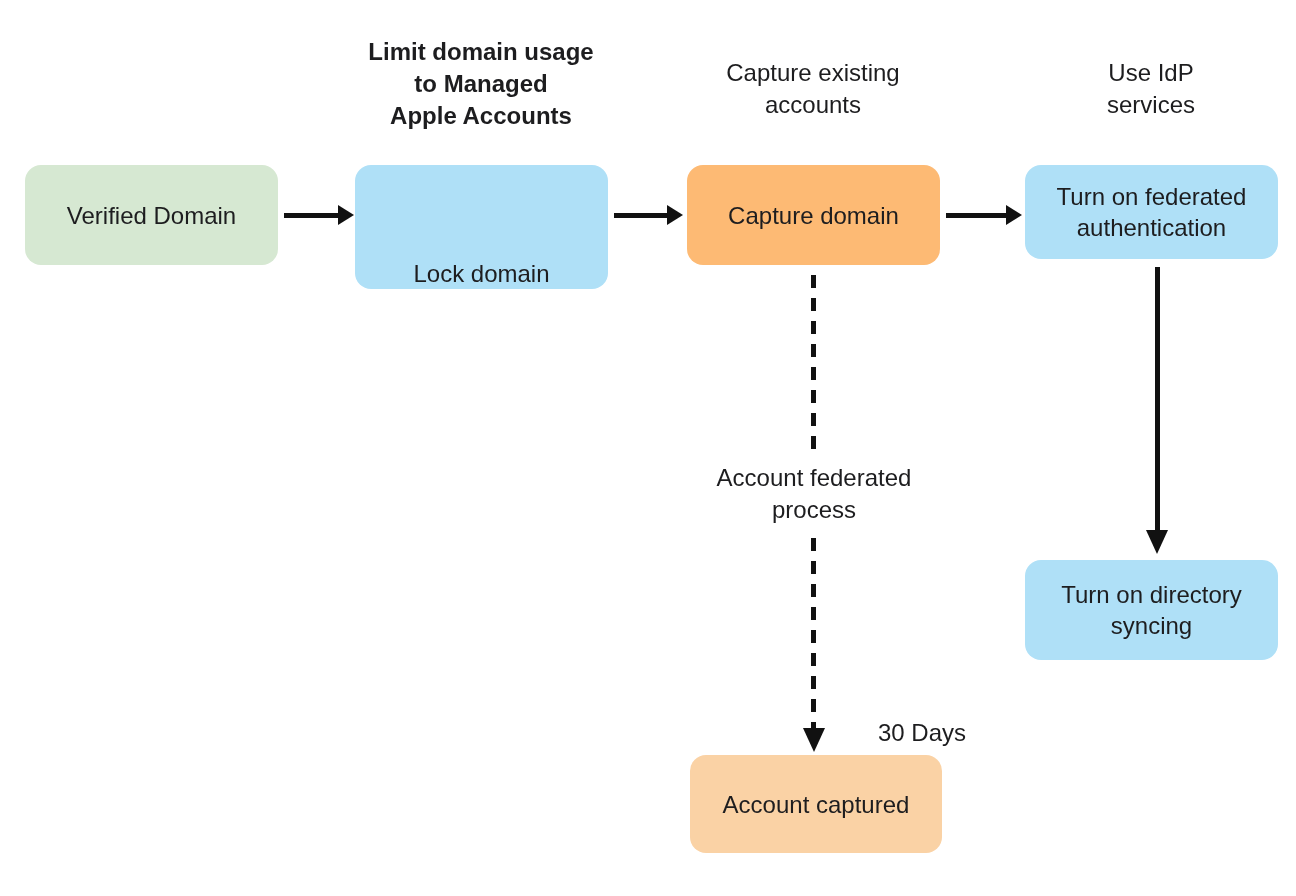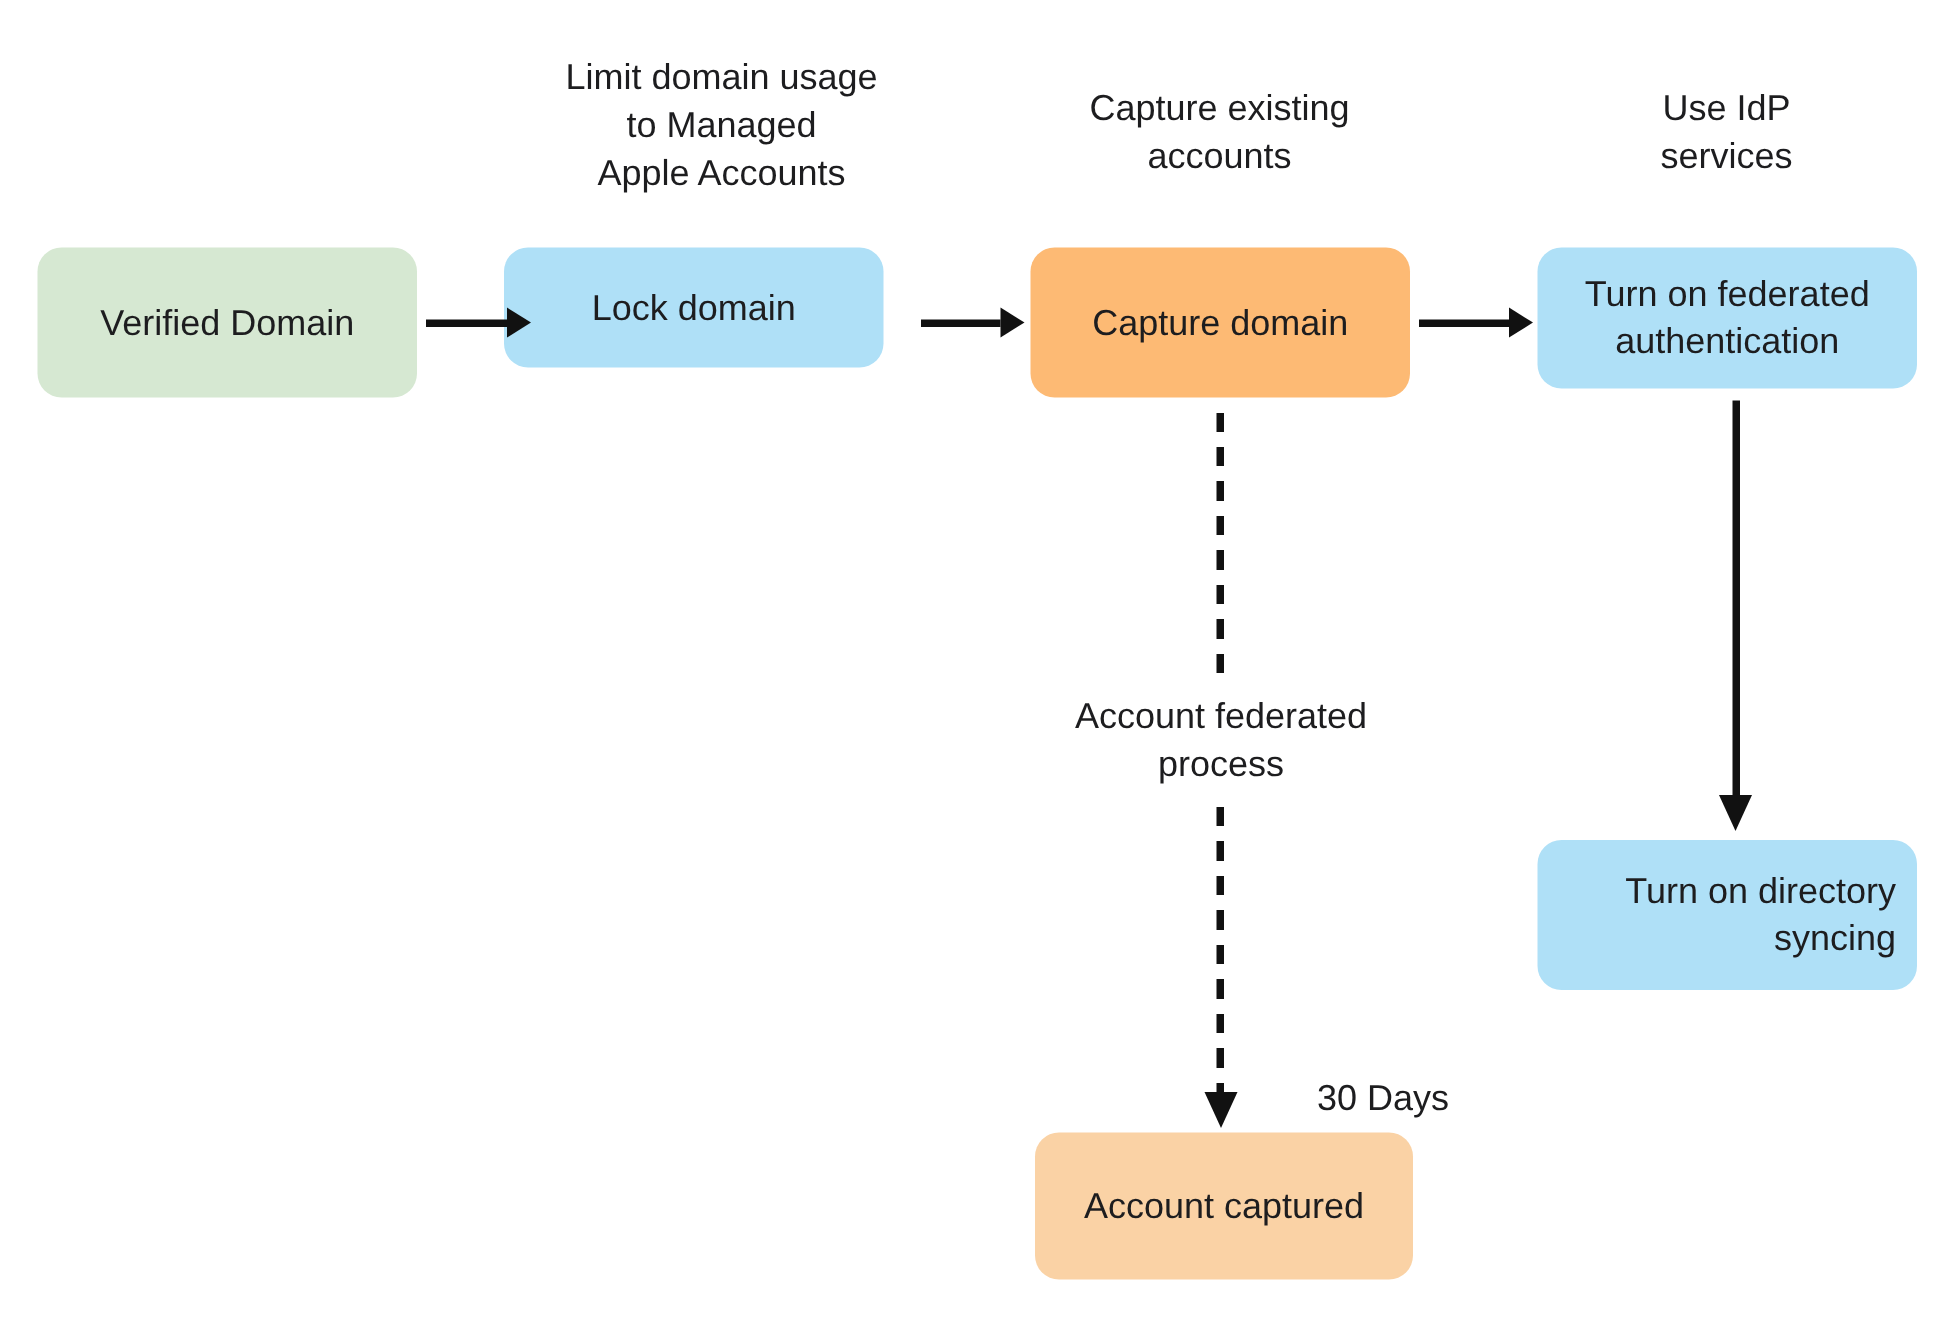--- a/index.html
+++ b/index.html
@@ -6,30 +6,30 @@
   .canvas{
     position:relative;width:1296px;height:896px;background:#ffffff;overflow:hidden;
     font-family:"Liberation Sans", sans-serif;color:#1d1d1f;
   }
   .node{
     position:absolute;display:flex;align-items:center;justify-content:center;
     border-radius:16px;font-size:24px;line-height:31px;text-align:center;
     padding:0 14px;box-sizing:border-box;
   }
   .node-verified{left:25px;top:165px;width:253px;height:100px;background:#d6e8d2;}
-  .node-lock{left:336px;top:165px;width:253px;height:80px;background:#afe0f7;}
+  .node-lock{left:355px;top:165px;width:253px;height:124px;background:#afe0f7;align-items:flex-end;}
   .node-capture{left:687px;top:165px;width:253px;height:100px;background:#afe0f7;}
   .node-federated{left:1025px;top:165px;width:253px;height:94px;background:#afe0f7;}
-  .node-syncing{left:1025px;top:560px;width:253px;height:100px;background:#afe0f7;text-align:right;}
+  .node-syncing{left:1025px;top:560px;width:253px;height:100px;background:#afe0f7;}
   .node-captured{left:690px;top:755px;width:252px;height:98px;background:#fad2a5;}
   .ann{
     position:absolute;font-size:24px;line-height:32px;text-align:center;
     white-space:pre-line;
   }
-  .ann-limit{left:331px;top:36px;width:300px;}
+  .ann-limit{left:331px;top:36px;width:300px;font-weight:bold;}
   .ann-existing{left:663px;top:57px;width:300px;}
   .ann-idp{left:1001px;top:57px;width:300px;}
   .ann-transfer{left:694px;top:462px;width:240px;background:#ffffff;}
   .ann-30days{left:846px;top:717px;width:120px;text-align:right;white-space:nowrap;}
   .hline{position:absolute;height:5px;background:#111111;}
   .vline{position:absolute;width:5px;background:#111111;}
   .vdash{
     position:absolute;width:5px;
     background:repeating-linear-gradient(180deg,#111111 0 13px,transparent 13px 23px);
   }

